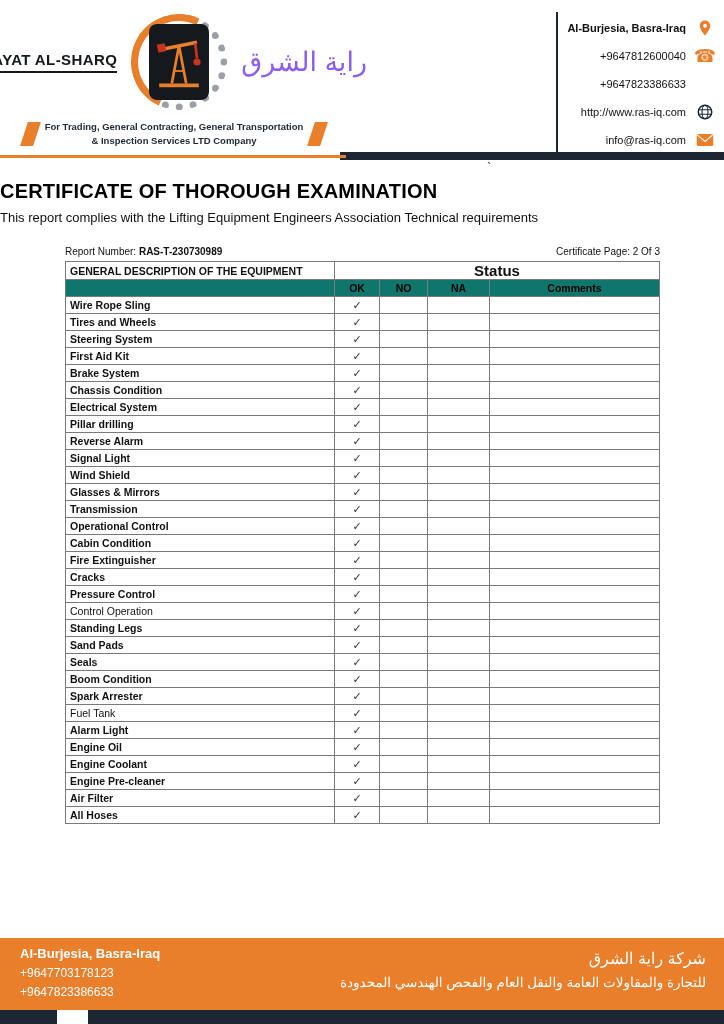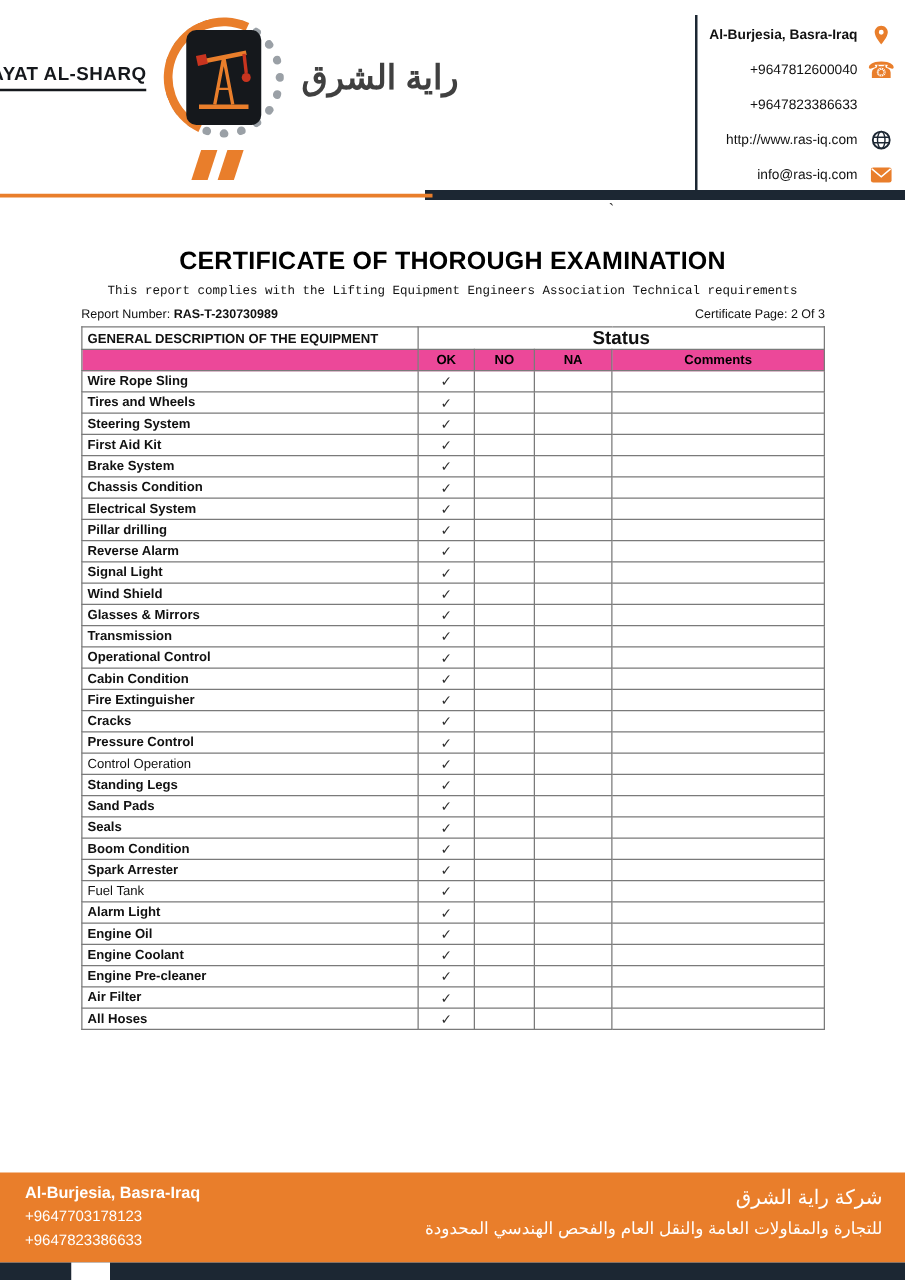--- a/index.html
+++ b/index.html
@@ -20,59 +20,59 @@
   .logo-mark { position:relative; width:104px; height:104px; flex:0 0 auto; }
   .gear-ring { position:absolute; left:4px; top:4px; width:96px; height:96px; border-radius:50%;
     border:7px dotted #9aa0a6; }
   .gear-arc { position:absolute; left:4px; top:4px; width:96px; height:96px; border-radius:50%;
     border:7px solid transparent; border-top-color:#E97E2B; border-left-color:#E97E2B;
     transform:rotate(-20deg); }
   .logo-box { position:absolute; left:22px; top:14px; width:60px; height:76px; background:#15181c;
     border-radius:8px; display:flex; align-items:center; justify-content:center; }
   .logo-en { font-weight:bold; font-size:15px; letter-spacing:0.4px; color:#15181c;
     border-bottom:2px solid #15181c; padding-bottom:3px; white-space:nowrap; }
-  .logo-ar { font-weight:bold; font-size:27px; color:#404040; white-space:nowrap; }
+  .logo-ar { font-weight:normal; font-size:27px; color:#8b5cf6; white-space:nowrap; }
   .tagline-wrap { display:flex; align-items:center; justify-content:center; gap:8px; margin-top:2px; }
   .tag-shape { width:13px; height:24px; background:#E97E2B; transform:skewX(-18deg); flex:0 0 auto; }
   .tagline { text-align:center; font-weight:bold; font-size:9.5px; color:#222b38; line-height:1.45; }
 
   .v-line { position:absolute; left:556px; top:12px; width:2px; height:140px; background:#1C2733; }
 
   .contact-area { position:absolute; top:14px; right:0; width:160px; }
   .contact-row { display:flex; align-items:center; justify-content:flex-end; height:28px; }
   .contact-text { font-size:11px; color:#111; text-align:right; white-space:nowrap; }
   .contact-text.bold { font-weight:bold; }
   .icon-slot { width:38px; flex:0 0 auto; display:flex; align-items:center; justify-content:center; }
   .icon-slot svg { width:18px; height:18px; }
   .glyph-icon { font-size:18px; color:#E97E2B; line-height:1; }
 
   
   .sep-dark { position:absolute; top:152px; left:340px; right:0; height:8px; background:#1C2733; }
   .sep-orange { position:absolute; top:155px; left:0; width:346px; height:3px; background:#E97E2B; }
   .stray-mark { position:absolute; top:160px; left:487px; font-size:13px; color:#333; }
 
   
-  .title-block { position:absolute; top:198px; left:0; width:100%; text-align:center; }
+  .title-block { position:absolute; top:180px; left:0; width:100%; }
   .title-block h1 { font-size:20px; font-weight:bold; color:#000; letter-spacing:0.2px; }
-  .subtitle { margin-top:7px; font-size:10px; color:#111;font-family:Liberation Mono, monospace; }
+  .subtitle { margin-top:7px; font-size:13px; color:#111; }
 
   
   .report-row { position:absolute; top:246px; left:65px; width:595px; display:flex;
     justify-content:space-between; font-size:10px; color:#111; }
   .report-row .bold { font-weight:bold; }
 
   
   table.eq { position:absolute; top:261px; left:65px; width:595px; border-collapse:collapse;
     font-size:10.5px; }
   table.eq th, table.eq td { border:1px solid #7a7a7a; height:17px; padding:0 4px;
     vertical-align:middle; }
   table.eq { border:1px solid #c4b5fd; }
   th.desc-h { text-align:left; font-size:10.5px; font-weight:bold; width:269px; }
   th.status-h { text-align:center; font-size:15px; font-weight:bold; }
-  tr.orange-row td { background:#ec4899; font-weight:bold; text-align:center; color:#000; }
+  tr.orange-row td { background:#0f766e; font-weight:bold; text-align:center; color:#000; }
   td.name { text-align:left; }
   td.name.b { font-weight:bold; }
   td.st { text-align:center; color:#2e2e2e; font-size:11px; }
   col.c-ok { width:45px; } col.c-no { width:48px; } col.c-na { width:62px; } col.c-cm { width:170px; }
 
   
   .footer { position:absolute; left:0; right:0; bottom:14px; height:72px; background:#E97E2B;
     color:#fff; }
   .footer-left { position:absolute; left:20px; top:8px; }
   .footer-addr { font-weight:bold; font-size:13px; }
@@ -103,20 +103,24 @@
             <path d="M48 17 L50 34" stroke="#C8341F" stroke-width="3" fill="none"></path>
             <circle cx="50" cy="38" r="4" fill="#C8341F"></circle>
             <path d="M8 64 L52 64" stroke="#E97E2B" stroke-width="4" fill="none"></path>
           </svg>
         </span>
       </span>
       <span class="logo-ar">راية الشرق</span>
     </div>
     <div class="tagline-wrap">
       <span class="tag-shape"></span>
+      <div class="tagline">
+        <div>For Trading, General Contracting, General Transportation</div>
+        <div>&amp; Inspection Services LTD Company</div>
+      </div>
       <span class="tag-shape"></span>
     </div>
   </div>
 
   <div class="v-line"></div>
 
   <div class="contact-area">
     <div class="contact-row">
       <span class="contact-text bold">Al-Burjesia, Basra-Iraq</span>
       <span class="icon-slot">

